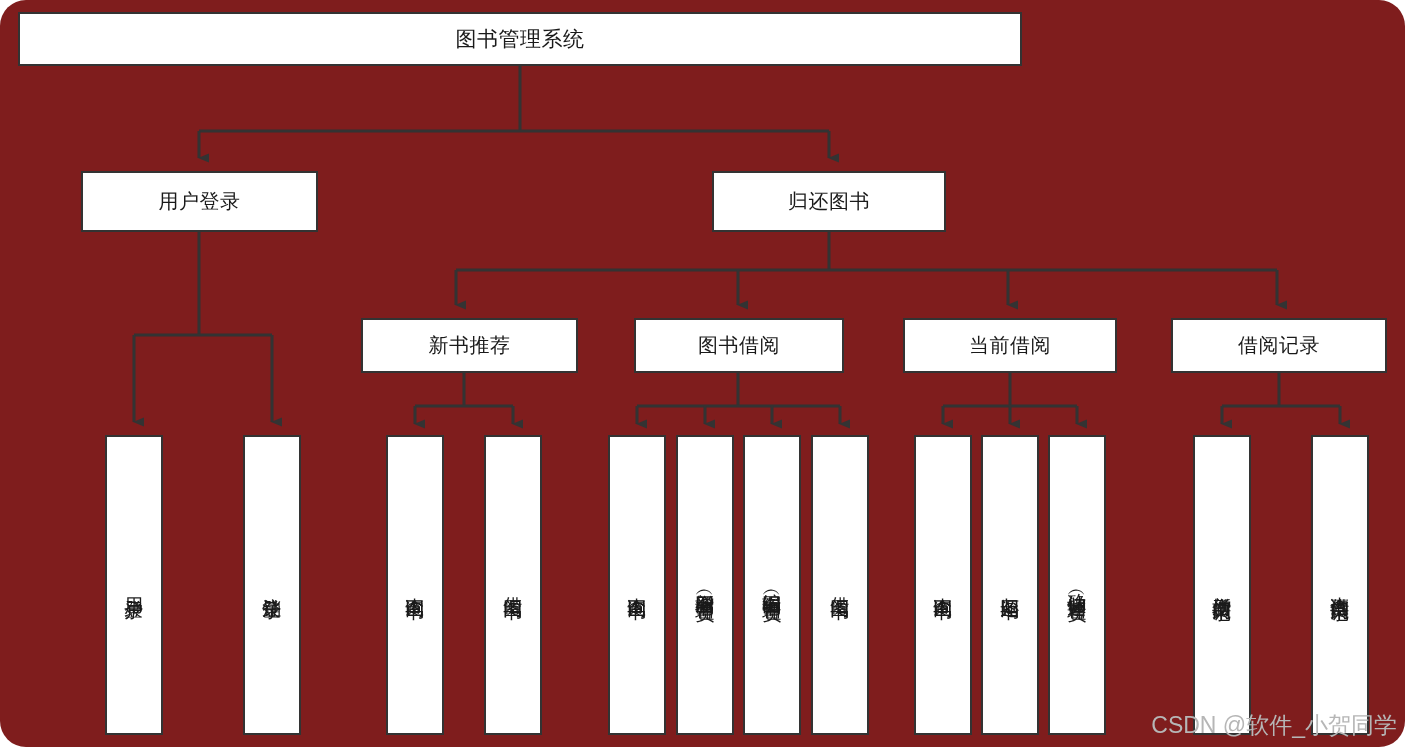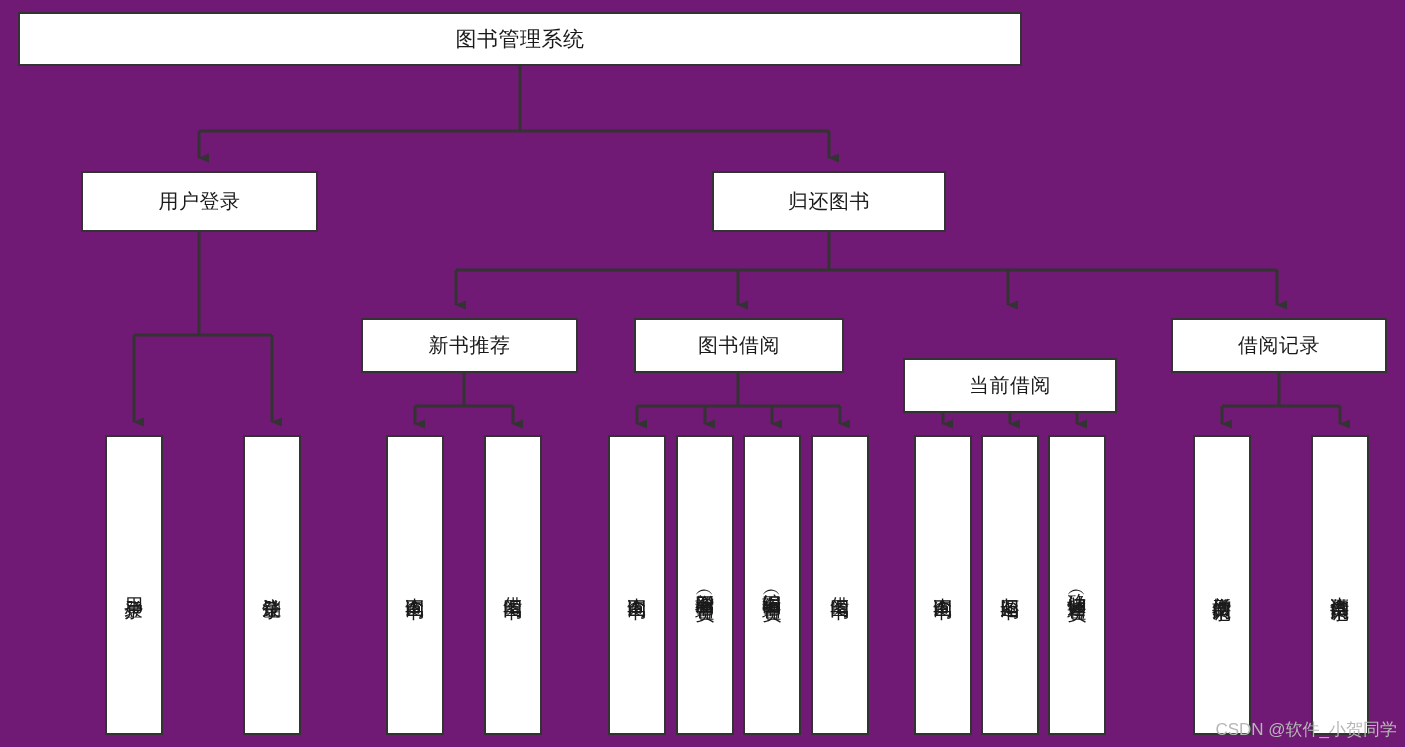--- a/index.html
+++ b/index.html
@@ -8,22 +8,23 @@
     padding: 0;
     background: #ffffff;
   }
   body {
     font-family: "Liberation Sans", "DejaVu Sans", sans-serif;
   }
   #diagram-root {
     position: relative;
     width: 1405px;
     height: 747px;
-    background: #701a75;
+    background: #7f1d1d;
     overflow: hidden;
+    border-radius: 26px;
   }
   #diagram-svg {
     position: absolute;
     left: 0;
     top: 0;
     width: 1405px;
     height: 747px;
   }
   .node {
     position: absolute;
@@ -57,21 +58,21 @@
     writing-mode: vertical-rl;
     text-orientation: upright;
     line-height: 1.02;
     letter-spacing: 1.5px;
     max-height: 100%;
   }
   #watermark {
     position: absolute;
     right: 8px;
     bottom: 6px;
-    font-size: 17px;
+    font-size: 23px;
     color: #b6b6b6;
     white-space: nowrap;
     user-select: none;
   }
 </style>
 </head>
 <body>
 
 <div id="diagram-root">
 
@@ -139,21 +140,21 @@
   <div class="node level-1" id="node-l1-1" style="left: 712px; top: 171px; width: 234px; height: 61px;">
     <span class="node-label">归还图书</span>
   </div>
 
   <div class="node level-1" id="node-l2-1" style="left: 634px; top: 318px; width: 210px; height: 55px;">
     <span class="node-label">图书借阅</span>
   </div>
   <div class="node level-1" id="node-l2-0" style="left: 361px; top: 318px; width: 217px; height: 55px;">
     <span class="node-label">新书推荐</span>
   </div>
-  <div class="node level-1" id="node-l2-2" style="left: 903px; top: 318px; width: 214px; height: 55px; margin-top: 40px;">
+  <div class="node level-1" id="node-l2-2" style="left: 903px; top: 318px; width: 214px; height: 55px;">
     <span class="node-label">当前借阅</span>
   </div>
   <div class="node level-1" id="node-l2-3" style="left: 1171px; top: 318px; width: 216px; height: 55px;">
     <span class="node-label">借阅记录</span>
   </div>
 
   <div class="node level-2" id="node-leaf-0" style="left: 105px; top: 435px; width: 58px; height: 300px;">
     <span class="node-label">用户登录</span>
   </div>
   <div class="node level-2" id="node-leaf-1" style="left: 243px; top: 435px; width: 58px; height: 300px;">

